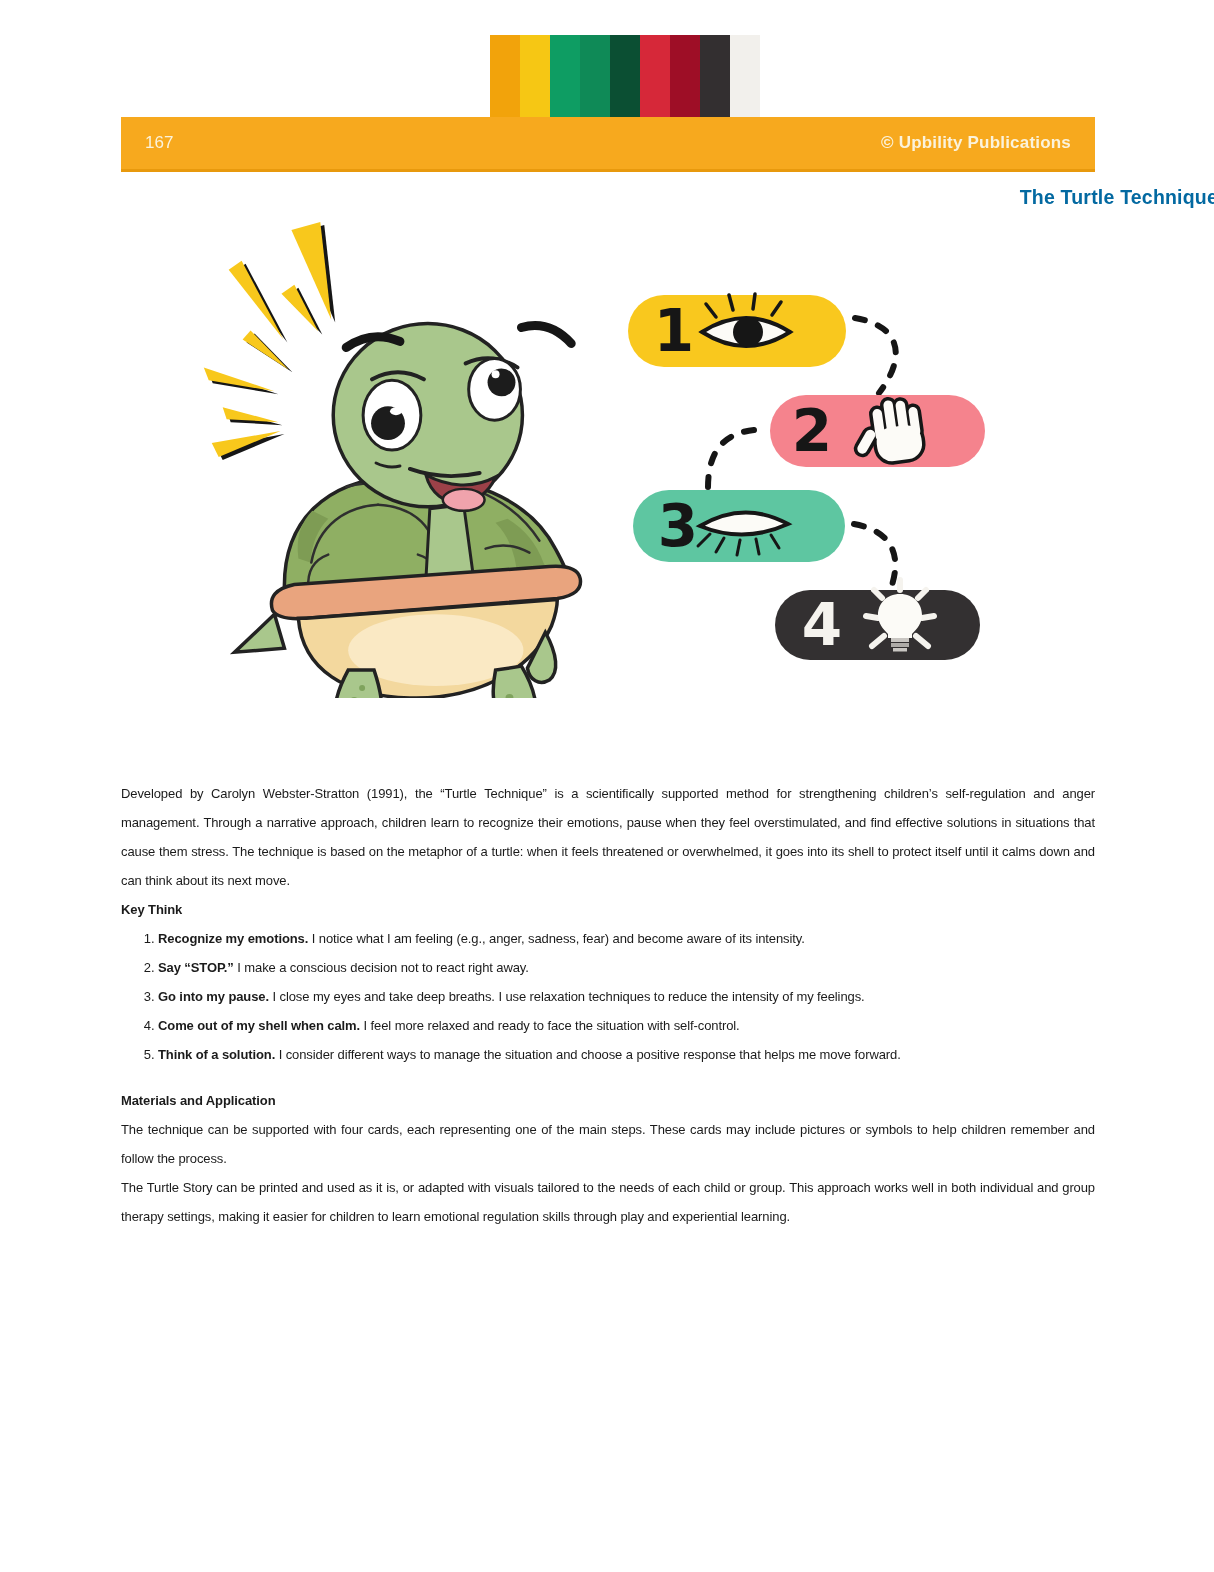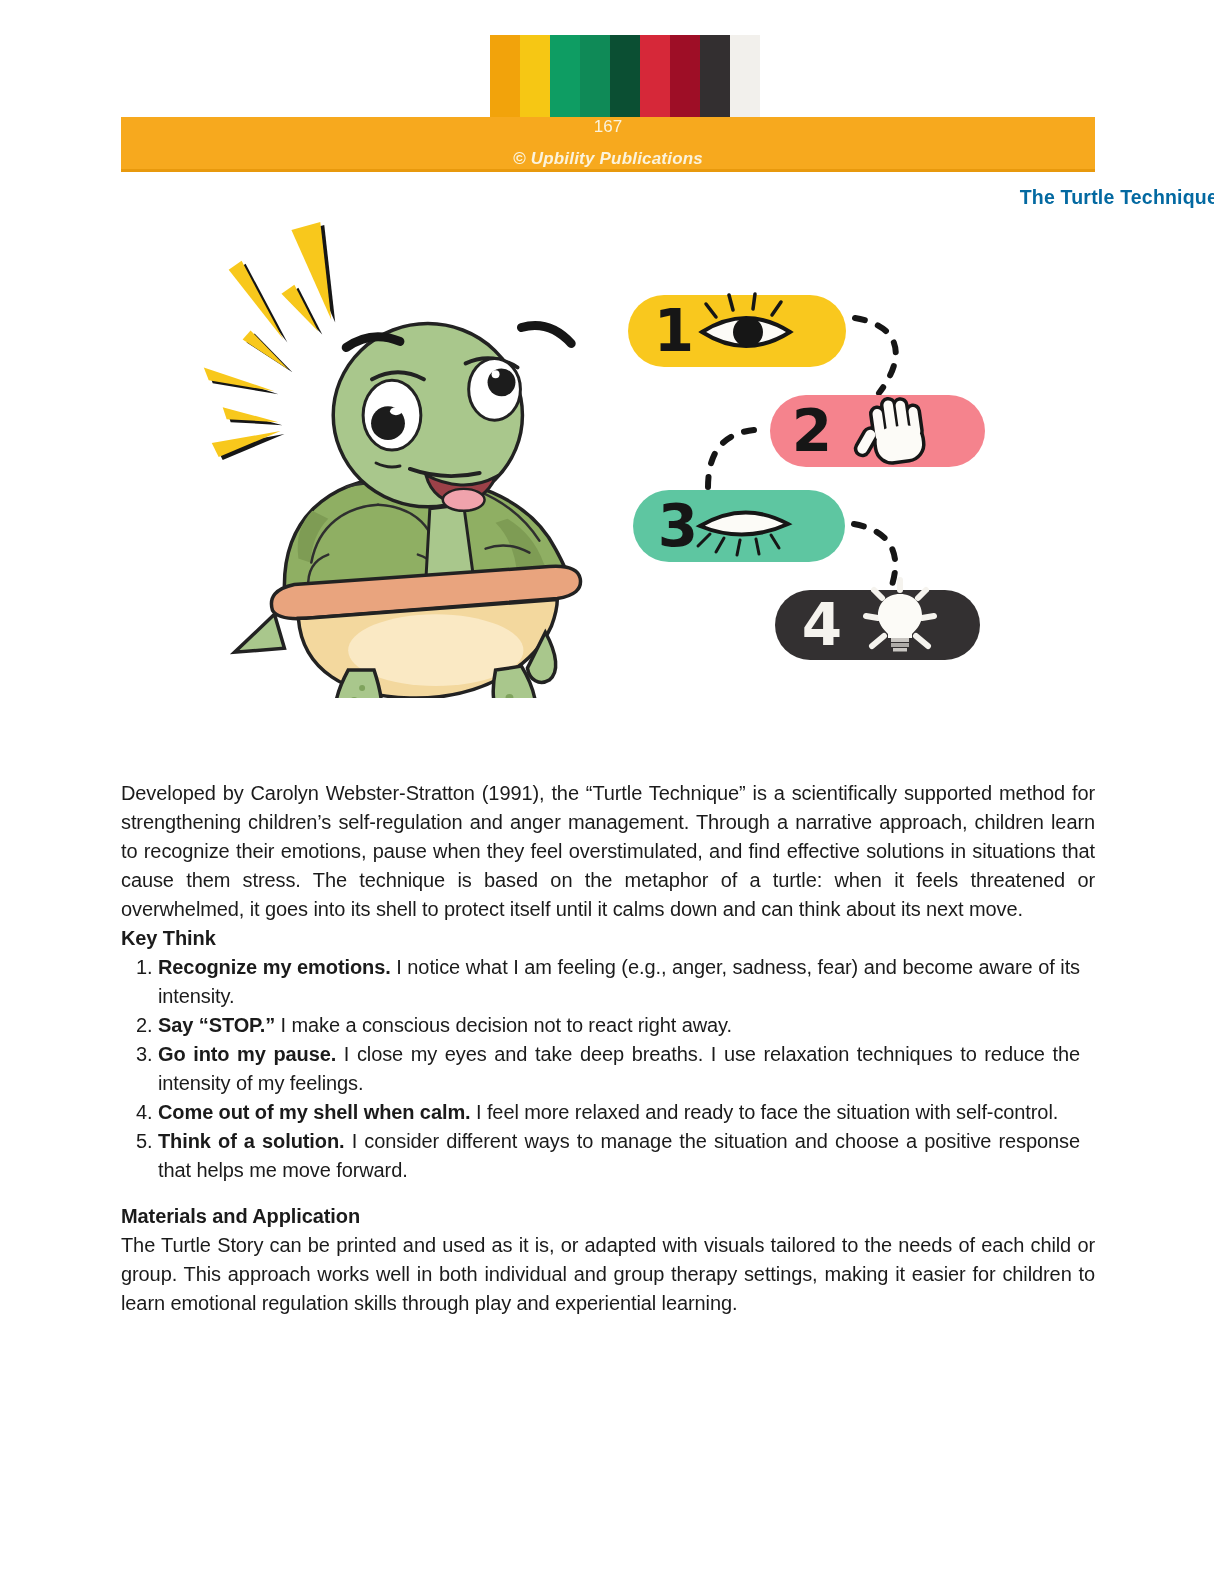--- a/index.html
+++ b/index.html
@@ -6,31 +6,31 @@
   .page{position:relative;width:1214px;height:1572px;background:#ffffff;overflow:hidden;
         font-family:"Liberation Sans",sans-serif;color:#1b1b1b;}
 
   
   .palette{position:absolute;left:490px;top:35px;display:flex;}
   .palette div{width:30px;height:82px;}
 
   
   .band{position:absolute;left:121px;top:117px;width:974px;height:55px;background:#F7A91E;
         border-bottom:3px solid #E8990D;box-sizing:border-box;display:flex;align-items:center;
-        justify-content:space-between;padding:0 24px;color:#FBF3DC;font-size:17px;flex-direction:column;}
-  .band .copyright{font-style:italic;font-weight:600;letter-spacing:.2px;}
+        justify-content:space-between;padding:0 24px;color:#FBF3DC;font-size:17px;}
+  .band .copyright{font-weight:600;letter-spacing:.2px;}
 
   .page-title{position:absolute;top:186px;left:4px;width:100%;text-align:right;
               font-size:19.5px;font-weight:bold;color:#0369a1;letter-spacing:.2px;}
 
   .turtle-svg{position:absolute;left:178px;top:220px;}
   .diagram-svg{position:absolute;left:612px;top:272px;}
 
   
-  .content{position:absolute;left:121px;top:779px;width:974px;font-size:20px;line-height:29px;
+  .content{position:absolute;left:121px;top:779px;width:974px;font-size:13px;line-height:29px;
            text-align:justify;letter-spacing:-0.1px;}
   .content p{margin:0;}
   .intro{margin-bottom:17px;}
   .subhead{font-weight:bold;text-align:left;}
   ol.steps{margin:0 15px 17px 0;padding-left:37px;}
   ol.steps li{text-align:justify;}
   .materials-p1{margin-bottom:28px;}
   strong{font-weight:bold;}
 
   .num{font-family:"DejaVu Sans",sans-serif;font-weight:800;}
@@ -232,16 +232,17 @@
     <p class="subhead">Key Think</p>
     <ol class="steps">
       <li><strong>Recognize my emotions.</strong> <span>I notice what I am feeling (e.g., anger, sadness, fear) and become aware of its intensity.</span></li>
       <li><strong>Say “STOP.”</strong> <span>I make a conscious decision not to react right away.</span></li>
       <li><strong>Go into my pause.</strong> <span>I close my eyes and take deep breaths. I use relaxation techniques to reduce the intensity of my feelings.</span></li>
       <li><strong>Come out of my shell when calm.</strong> <span>I feel more relaxed and ready to face the situation with self-control.</span></li>
       <li><strong>Think of a solution.</strong> <span>I consider different ways to manage the situation and choose a positive response that helps me move forward.</span></li>
     </ol>
 
     <p class="subhead">Materials and Application</p>
+    <p class="materials-p1">The technique can be supported with four cards, each representing one of the main steps. These cards may include pictures or symbols to help children remember and follow the process.</p>
     <p>The Turtle Story can be printed and used as it is, or adapted with visuals tailored to the needs of each child or group. This approach works well in both individual and group therapy settings, making it easier for children to learn emotional regulation skills through play and experiential learning.</p>
   </div>
 
 </div>
 
 </body></html>

